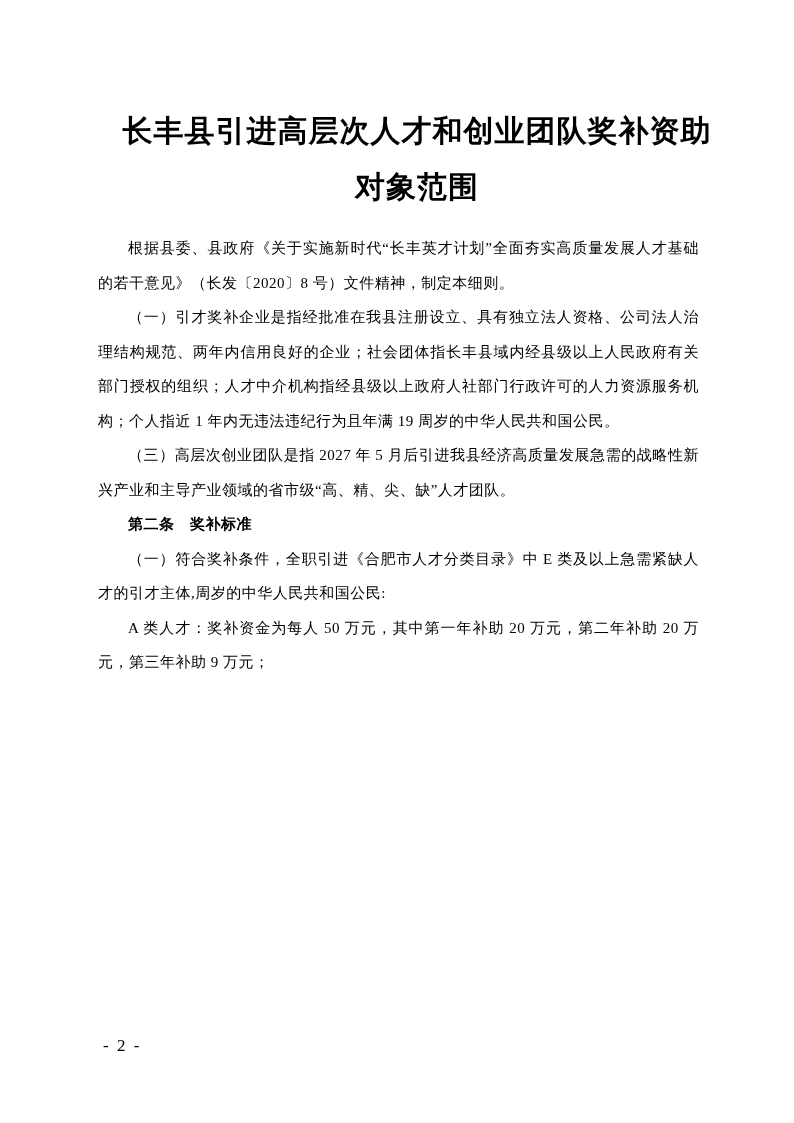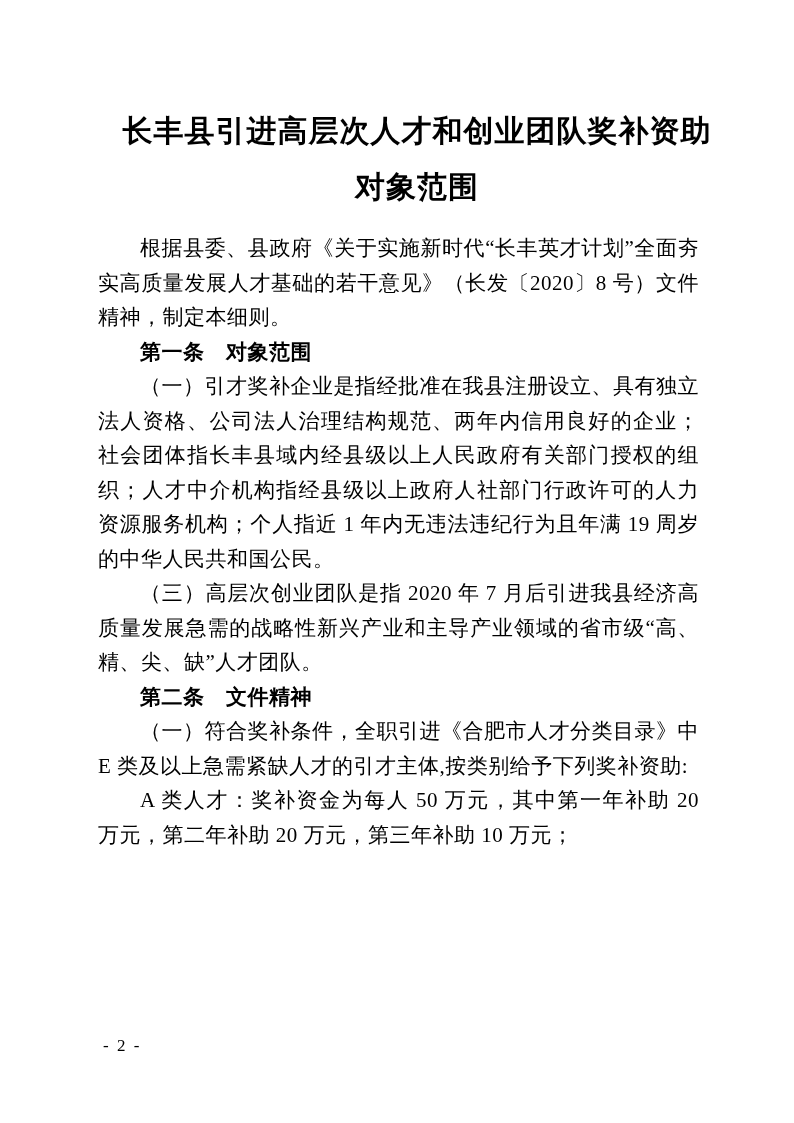--- a/index.html
+++ b/index.html
@@ -34,21 +34,21 @@
     display: block;
   }
   .content {
     position: absolute;
     top: 231px;
     left: 98px;
     width: 601px;
   }
   .para {
     margin: 0;
-    font-size: 21px;
+    font-size: 15px;
     line-height: 34.5px;
     letter-spacing: 0.5px;
     text-align: justify;
     text-justify: inter-character;
     text-indent: 2em;
     word-break: break-all;
   }
   .heading {
     font-weight: bold;
     font-family: "Liberation Sans", "DejaVu Sans", sans-serif;
@@ -68,23 +68,22 @@
 
 <div class="page">
 
   <div class="doc-title">
     <span class="title-line">长丰县引进高层次人才和创业团队奖补资助</span>
     <span class="title-line">对象范围</span>
   </div>
 
   <div class="content">
     <p class="para">根据县委、县政府《关于实施新时代“长丰英才计划”全面夯实高质量发展人才基础的若干意见》（长发〔2020〕8 号）文件精神，制定本细则。</p>
-    <p class="para heading">第一条　对象范围</p>
     <p class="para">（一）引才奖补企业是指经批准在我县注册设立、具有独立法人资格、公司法人治理结构规范、两年内信用良好的企业；社会团体指长丰县域内经县级以上人民政府有关部门授权的组织；人才中介机构指经县级以上政府人社部门行政许可的人力资源服务机构；个人指近 1 年内无违法违纪行为且年满 19 周岁的中华人民共和国公民。</p>
-    <p class="para">（三）高层次创业团队是指 2020 年 7 月后引进我县经济高质量发展急需的战略性新兴产业和主导产业领域的省市级“高、精、尖、缺”人才团队。</p>
-    <p class="para heading">第二条　文件精神</p>
-    <p class="para">（一）符合奖补条件，全职引进《合肥市人才分类目录》中 E 类及以上急需紧缺人才的引才主体,按类别给予下列奖补资助:</p>
-    <p class="para">A 类人才：奖补资金为每人 50 万元，其中第一年补助 20 万元，第二年补助 20 万元，第三年补助 10 万元；</p>
+    <p class="para">（三）高层次创业团队是指 2027 年 5 月后引进我县经济高质量发展急需的战略性新兴产业和主导产业领域的省市级“高、精、尖、缺”人才团队。</p>
+    <p class="para heading">第二条　奖补标准</p>
+    <p class="para">（一）符合奖补条件，全职引进《合肥市人才分类目录》中 E 类及以上急需紧缺人才的引才主体,周岁的中华人民共和国公民:</p>
+    <p class="para">A 类人才：奖补资金为每人 50 万元，其中第一年补助 20 万元，第二年补助 20 万元，第三年补助 9 万元；</p>
   </div>
 
   <div class="page-number">- 2 -</div>
 
 </div>
 
 </body></html>

